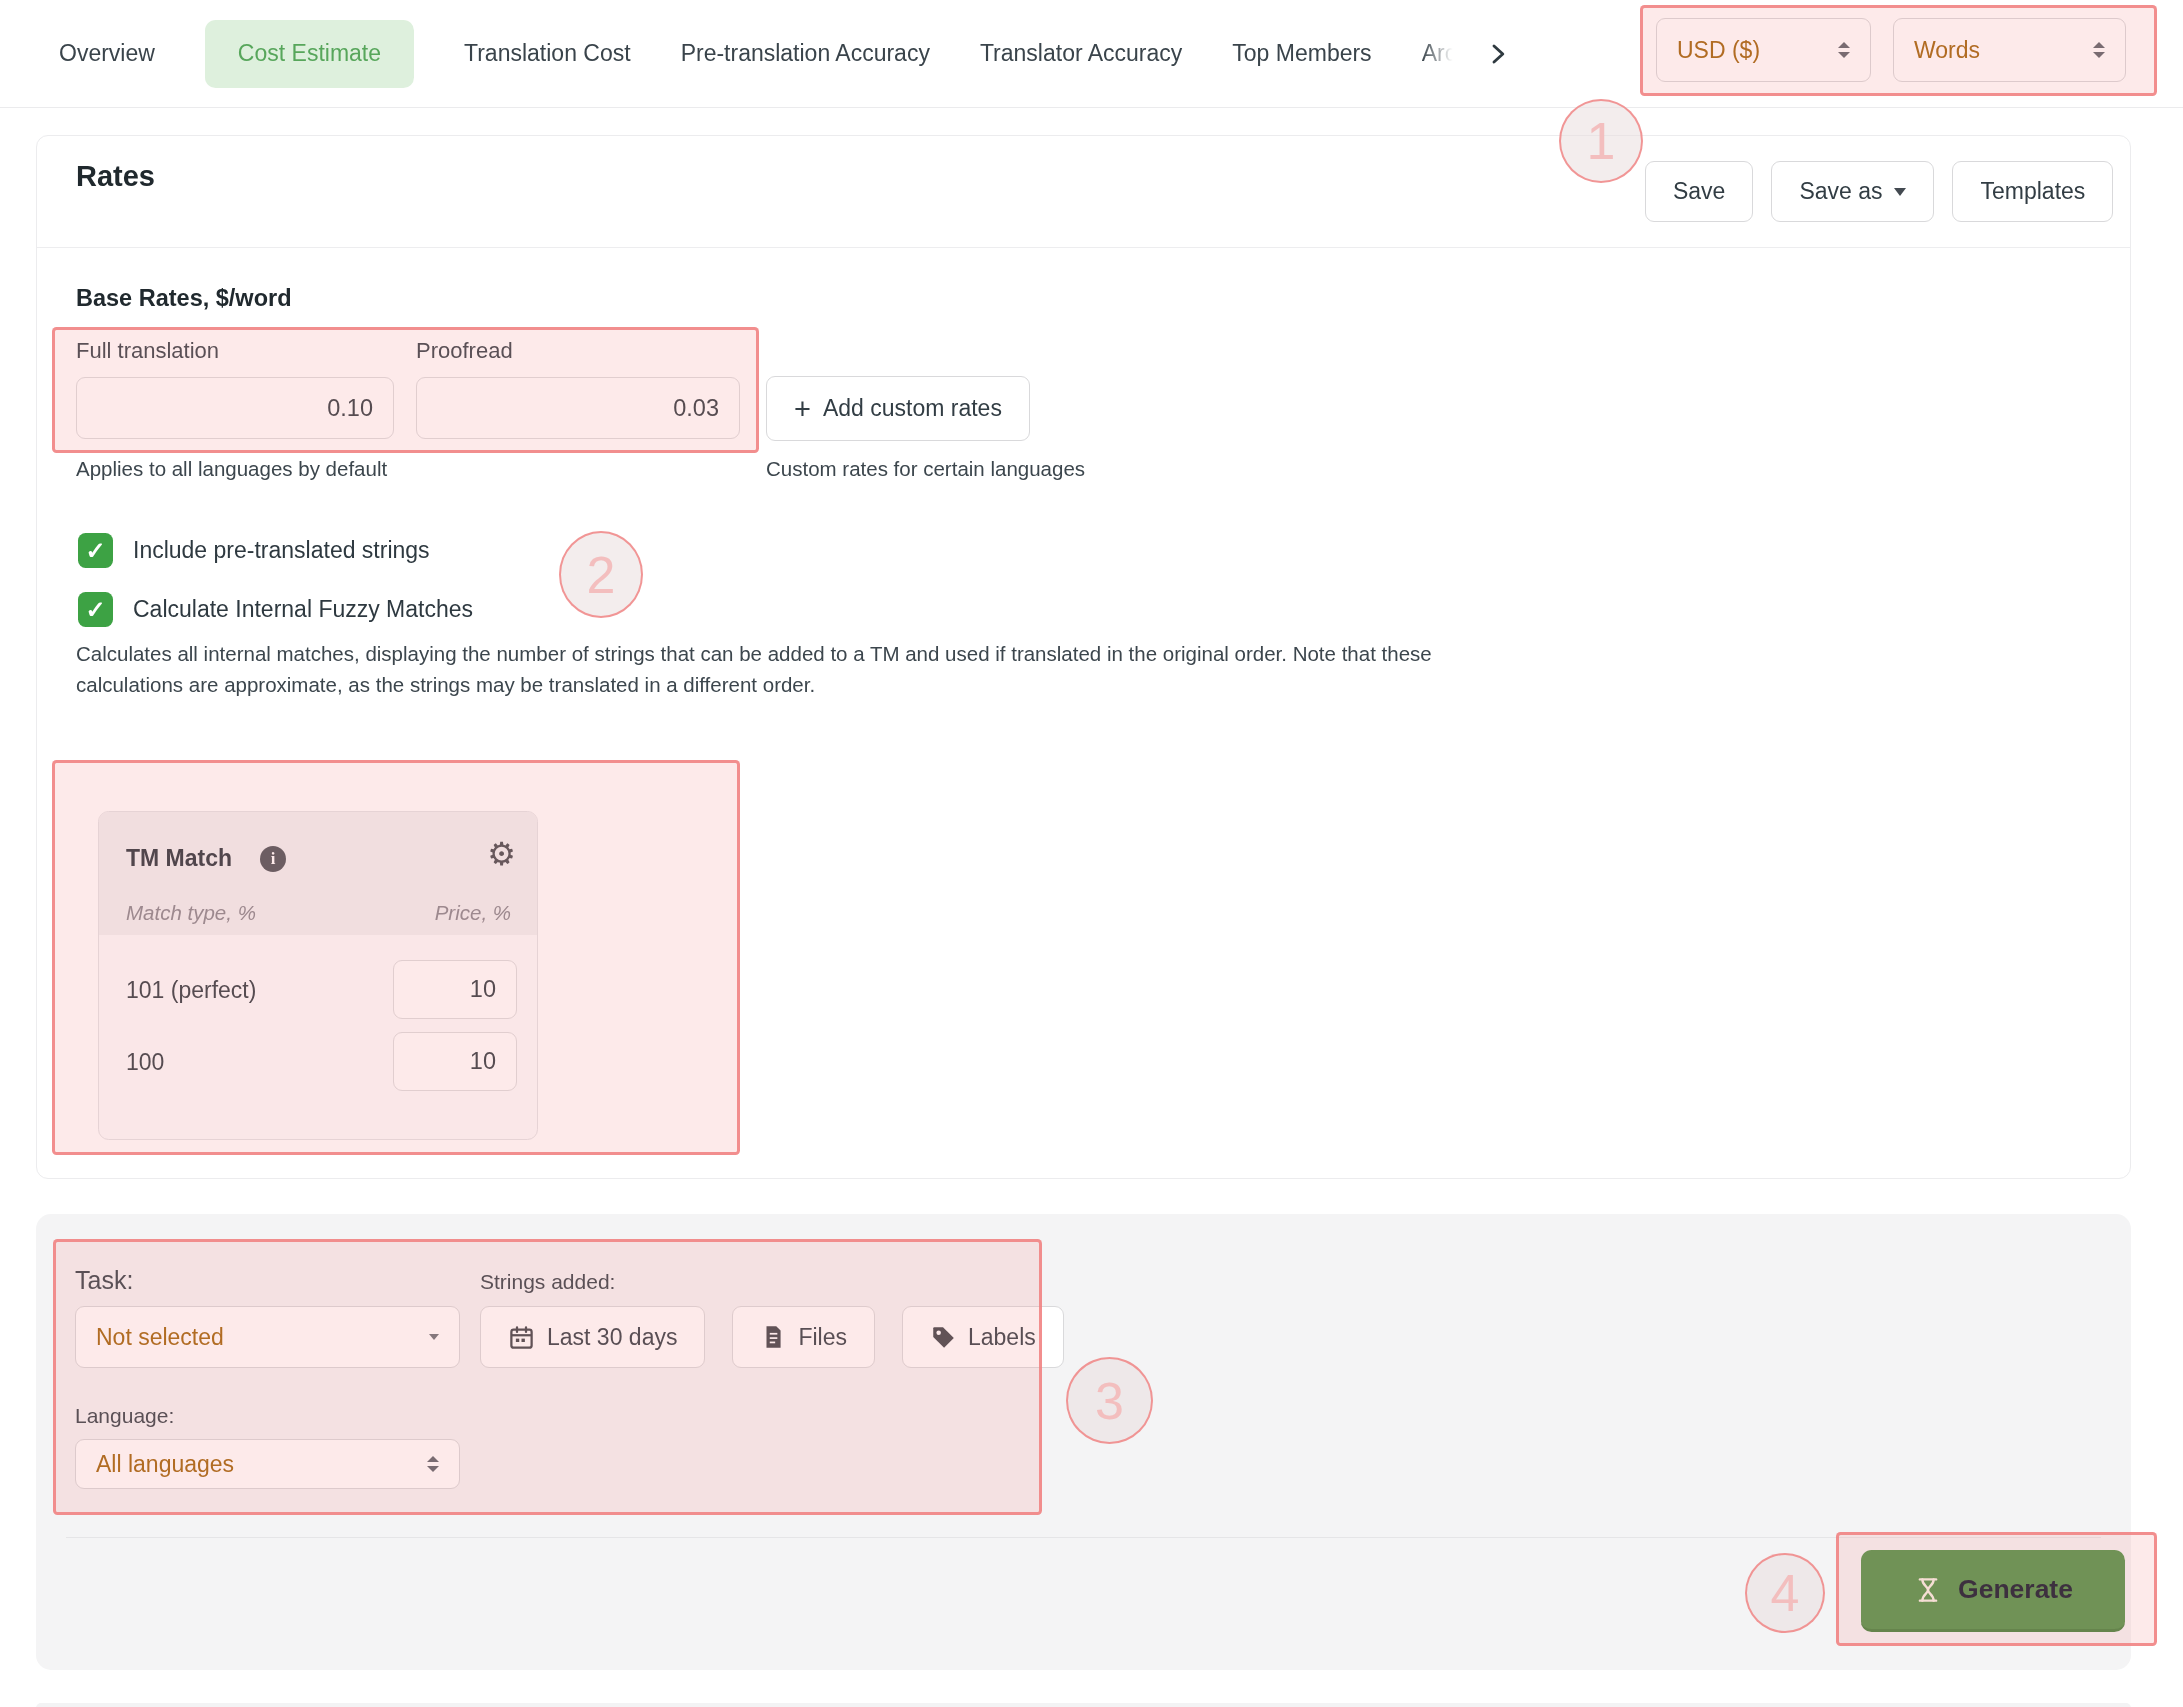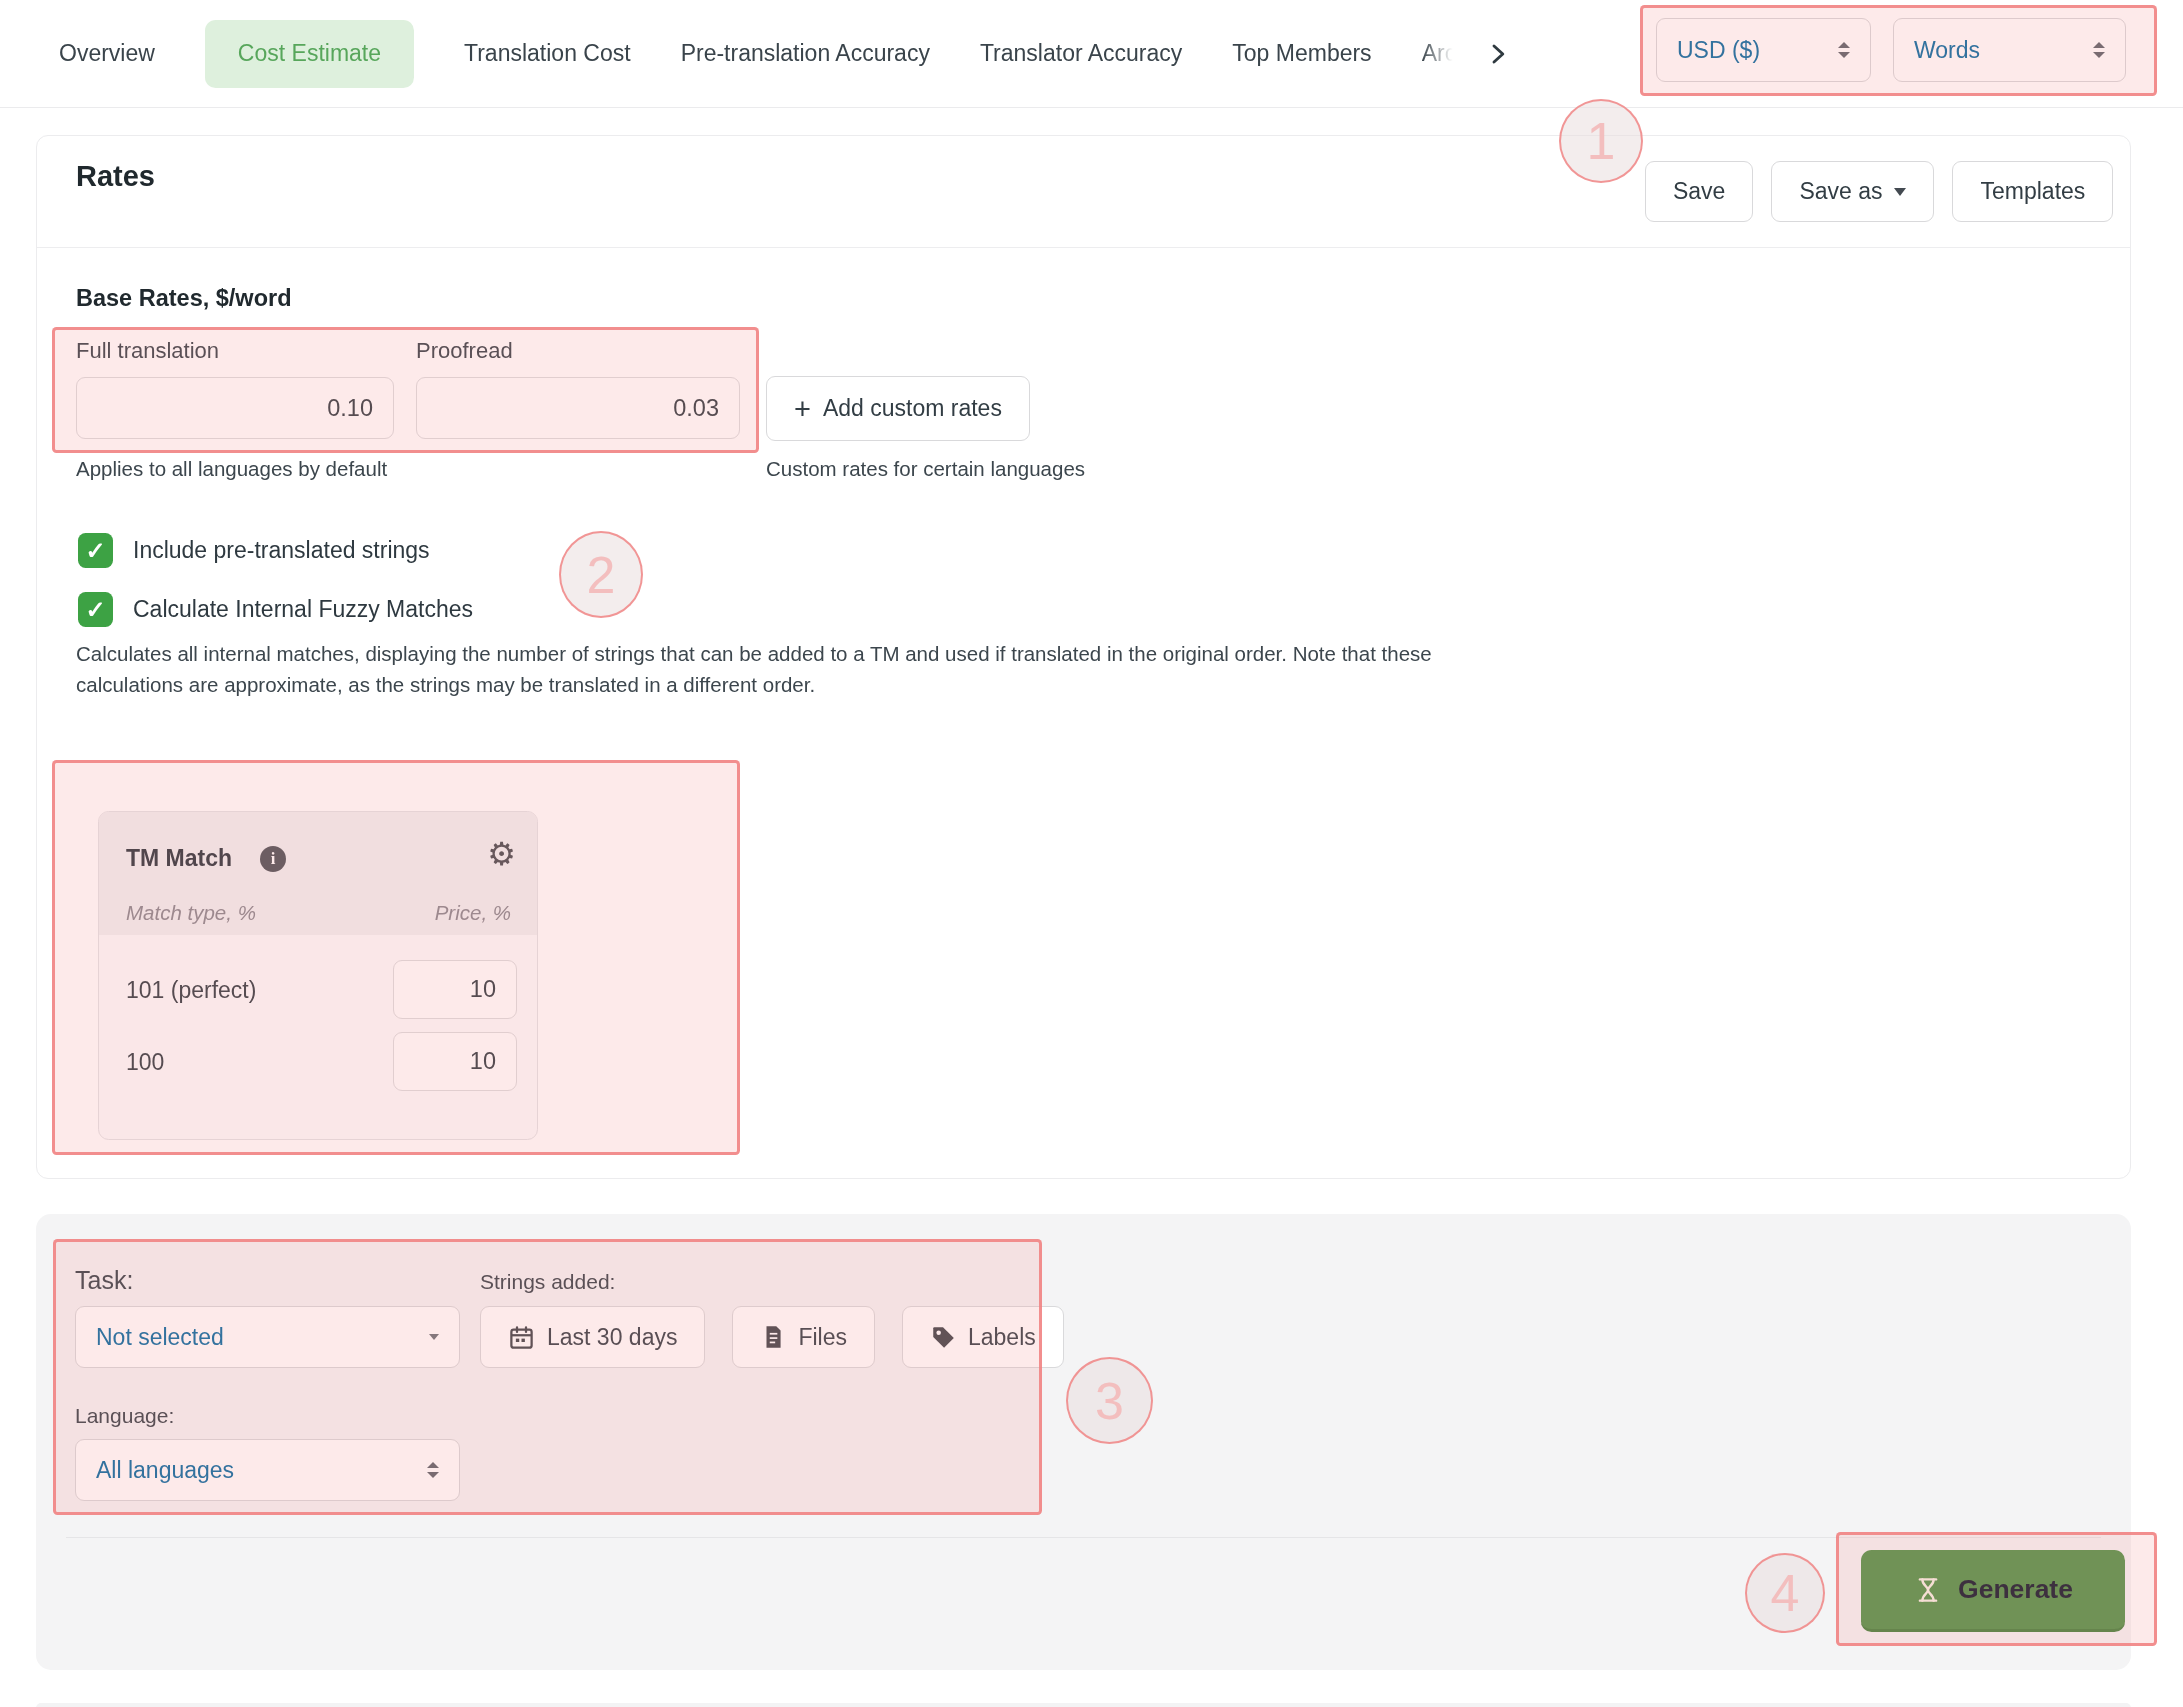--- a/index.html
+++ b/index.html
@@ -11,21 +11,21 @@
           gap:50px;padding-left:59px;box-sizing:border-box;border-bottom:1.5px solid #ebebed;background:#fff;}
   .tab{font-size:23px;color:#3a444b;white-space:nowrap;cursor:pointer;}
   .tab-active{background:#def0dd;color:#57a65b;padding:20.5px 33px;border-radius:10.6px;}
   .tab-fade{background:linear-gradient(90deg,#3a444b 0%,rgba(58,68,75,0) 90%);
             -webkit-background-clip:text;background-clip:text;color:transparent;margin-right:-20px;}
   .chev{width:24px;height:24px;flex:0 0 auto;}
 
   
   .sel{position:absolute;display:flex;align-items:center;justify-content:space-between;
        background:#fff;border:1.5px solid #d8d8da;border-radius:9px;box-sizing:border-box;
-       padding:0 20px;font-size:23px;color:#0369a1;cursor:pointer;}
+       padding:0 20px;font-size:23px;color:#a16207;cursor:pointer;}
   .caret2{display:inline-flex;flex-direction:column;gap:3.8px;}
   .caret2 i{display:block;width:0;height:0;border-left:6px solid transparent;border-right:6px solid transparent;}
   .caret2 i.up{border-bottom:6.8px solid #5b6168;}
   .caret2 i.dn{border-top:6.8px solid #5b6168;}
   .caret1{display:inline-block;width:0;height:0;border-left:6.8px solid transparent;border-right:6.8px solid transparent;
           border-top:8.3px solid #434a51;}
 
   
   .card{position:absolute;left:36px;top:135px;width:2095px;height:1044px;background:#fff;
         border:1.5px solid #ececee;border-radius:12px;box-sizing:border-box;}
@@ -211,21 +211,21 @@
       <div class="btn fbtn">
         <svg class="icon-dark" width="26" height="26" viewBox="0 0 24 24">
           <path d="M3 4v8l10 10 9-9L12 3H4a1 1 0 0 0-1 1z" fill="currentColor"></path>
           <circle cx="8" cy="8" r="2.1" fill="#fff"></circle>
         </svg>
         <span>Labels</span>
       </div>
     </div>
 
     <div class="lbl" style="left:39px;top:190px;font-size:21px;">Language:</div>
-    <div class="sel" style="left:39px;top:225px;width:385px;height:62px;border-radius:9px;">
+    <div class="sel" style="left:39px;top:225px;width:385px;height:50px;border-radius:9px;">
       <span>All languages</span>
       <span class="caret2">
           <i class="up"></i>
           <i class="dn"></i>
         </span>
     </div>
 
     <div class="pdivider"></div>
 
     <div class="gen">

